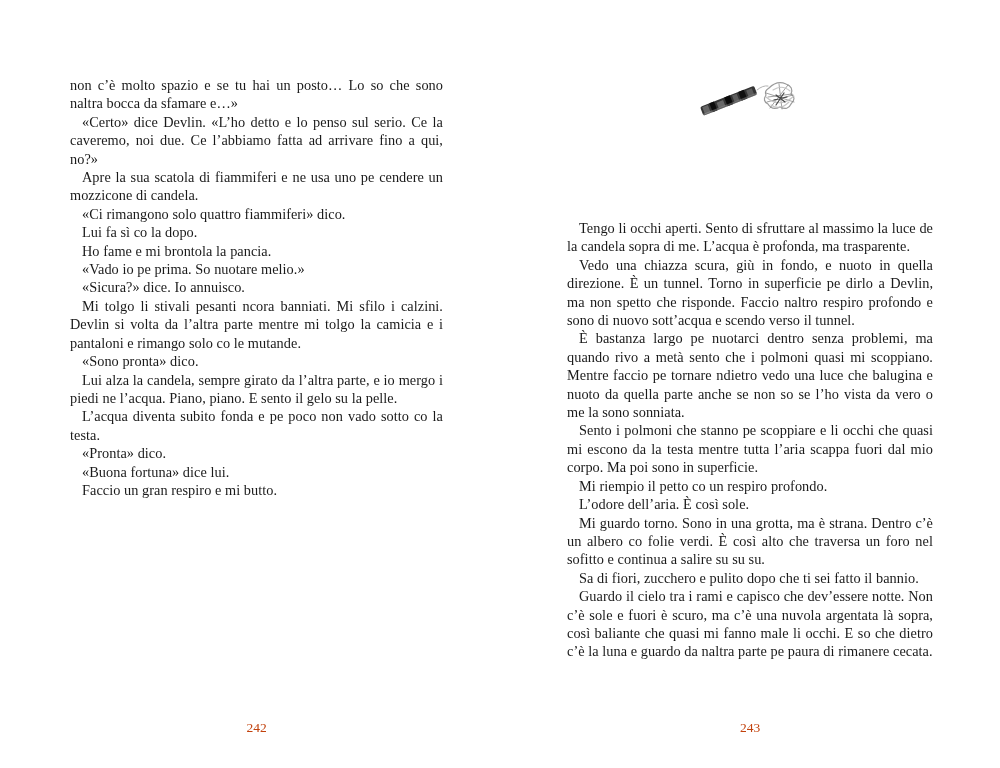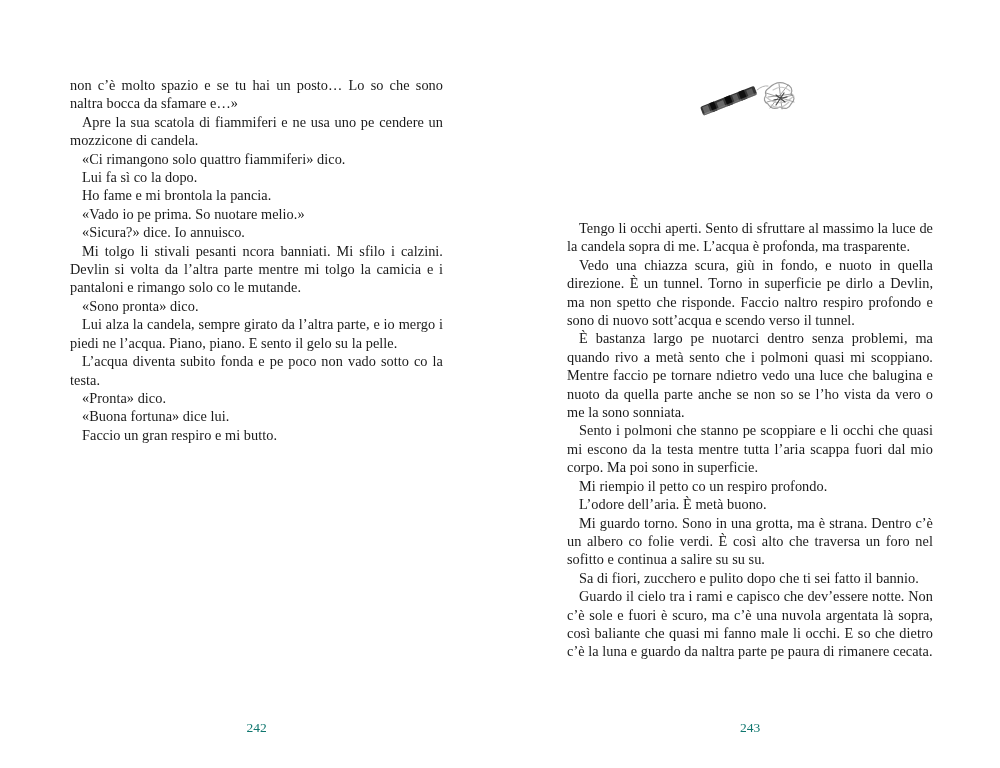--- a/index.html
+++ b/index.html
@@ -39,21 +39,21 @@
   }
   .text-right {
     left: 567px;
     top: 219px;
     width: 366px;
   }
   .folio {
     position: absolute;
     top: 720px;
     font-size: 13.5px;
-    color: #0f766e;
+    color: #c2410c;
     text-align: center;
   }
   .folio-left {
     left: 70px;
     width: 373px;
   }
   .folio-right {
     left: 567px;
     width: 366px;
   }
@@ -66,20 +66,21 @@
   }
 </style>
 </head>
 <body>
 
 <div class="spread">
 
   <section>
     <div class="text-block text-left">
       <p class="continuation">non c’è molto spazio e se tu hai un posto… Lo so che sono naltra bocca da sfamare e…»</p>
+      <p>«Certo» dice Devlin. «L’ho detto e lo penso sul serio. Ce la caveremo, noi due. Ce l’abbiamo fatta ad arrivare fino a qui, no?»</p>
       <p>Apre la sua scatola di fiammiferi e ne usa uno pe cendere un mozzicone di candela.</p>
       <p>«Ci rimangono solo quattro fiammiferi» dico.</p>
       <p>Lui fa sì co la dopo.</p>
       <p>Ho fame e mi brontola la pancia.</p>
       <p>«Vado io pe prima. So nuotare melio.»</p>
       <p>«Sicura?» dice. Io annuisco.</p>
       <p>Mi tolgo li stivali pesanti ncora banniati. Mi sfilo i calzini. Devlin si volta da l’altra parte mentre mi tolgo la camicia e i pantaloni e rimango solo co le mutande.</p>
       <p>«Sono pronta» dico.</p>
       <p>Lui alza la candela, sempre girato da l’altra parte, e io mergo i piedi ne l’acqua. Piano, piano. E sento il gelo su la pelle.</p>
       <p>L’acqua diventa subito fonda e pe poco non vado sotto co la testa.</p>
@@ -115,21 +116,21 @@
         <path d="M80,21 l9,7 M88,19 l-8,12 M78,26 l13,-3" fill="none" stroke="#454545" stroke-width="1.2" stroke-linecap="round"></path>
       </svg>
     </div>
 
     <div class="text-block text-right">
       <p>Tengo li occhi aperti. Sento di sfruttare al massimo la luce de la candela sopra di me. L’acqua è profonda, ma trasparente.</p>
       <p>Vedo una chiazza scura, giù in fondo, e nuoto in quella direzione. È un tunnel. Torno in superficie pe dirlo a Devlin, ma non spetto che risponde. Faccio naltro respiro profondo e sono di nuovo sott’acqua e scendo verso il tunnel.</p>
       <p>È bastanza largo pe nuotarci dentro senza problemi, ma quando rivo a metà sento che i polmoni quasi mi scoppiano. Mentre faccio pe tornare ndietro vedo una luce che balugina e nuoto da quella parte anche se non so se l’ho vista da vero o me la sono sonniata.</p>
       <p>Sento i polmoni che stanno pe scoppiare e li occhi che quasi mi escono da la testa mentre tutta l’aria scappa fuori dal mio corpo. Ma poi sono in superficie.</p>
       <p>Mi riempio il petto co un respiro profondo.</p>
-      <p>L’odore dell’aria. È metà buono.</p>
+      <p>L’odore dell’aria. È così sole.</p>
       <p>Mi guardo torno. Sono in una grotta, ma è strana. Dentro c’è un albero co folie verdi. È così alto che traversa un foro nel sofitto e continua a salire su su su.</p>
       <p>Sa di fiori, zucchero e pulito dopo che ti sei fatto il bannio.</p>
       <p>Guardo il cielo tra i rami e capisco che dev’essere notte. Non c’è sole e fuori è scuro, ma c’è una nuvola argentata là sopra, così baliante che quasi mi fanno male li occhi. E so che dietro c’è la luna e guardo da naltra parte pe paura di rimanere cecata.</p>
     </div>
     <div class="folio folio-right">243</div>
   </section>
 
 </div>
 
 </body></html>

